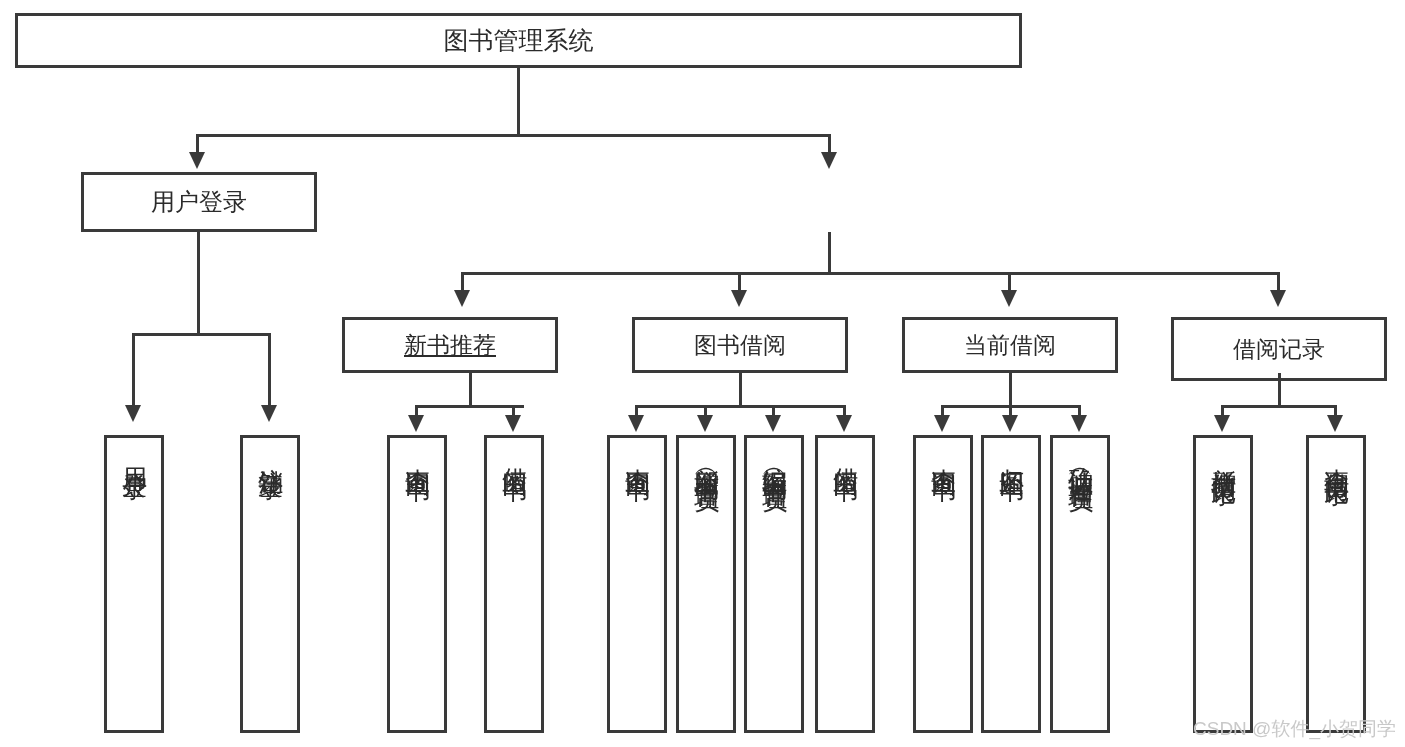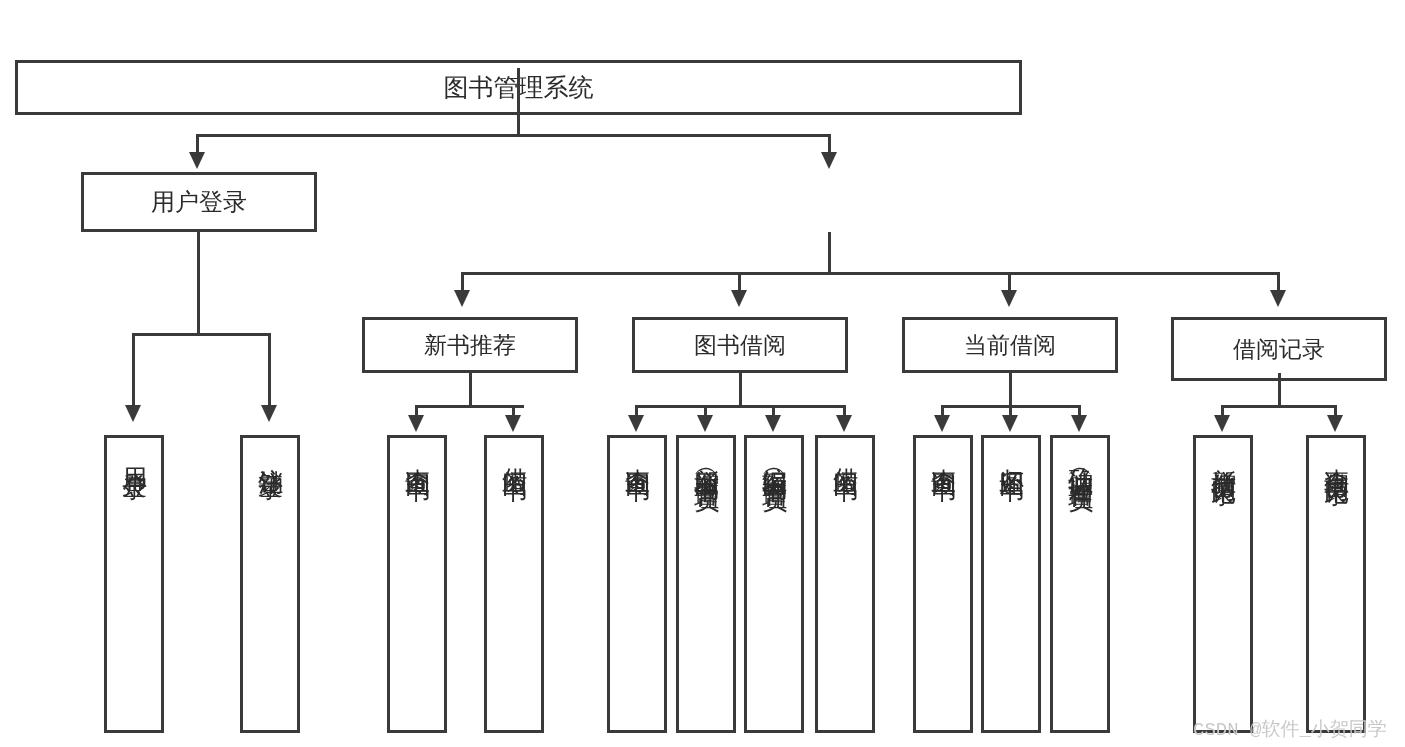--- a/index.html
+++ b/index.html
@@ -69,31 +69,31 @@
     border-left: 8px solid transparent;
     border-right: 8px solid transparent;
     border-top: 17px solid #3a3a3a;
   }
 
   
   #watermark {
     position: absolute;
     color: #c9c9c9;
     font-size: 19px;
-    font-family: Liberation Mono, monospace;
+    font-family: Liberation Sans, sans-serif;
     white-space: nowrap;
     pointer-events: none;
   }
 </style>
 </head>
 <body>
 
 <div id="canvas">
 
-  <div class="node root" style="left:15px; top:13px; width:1007px; height:55px;margin-top:47px;">
+  <div class="node root" style="left:15px; top:13px; width:1007px; height:55px;">
     <span class="label">图书管理系统</span>
   </div>
 
   <div class="vline" style="left:517px; top:68px; width:3px; height:68px;"></div>
 
   <div class="hline" style="left:197px; top:134px; width:634px; height:3px;"></div>
 
   <div class="vline" style="left:196px; top:134px; width:3px; height:20px;"></div>
   <div class="arrow" style="left:189px; top:152px;"></div>
   <div class="vline" style="left:828px; top:134px; width:3px; height:20px;"></div>
@@ -119,21 +119,21 @@
 
   <div class="vline" style="left:738px; top:272px; width:3px; height:20px;"></div>
   <div class="arrow" style="left:731px; top:290px;"></div>
 
   <div class="vline" style="left:1008px; top:272px; width:3px; height:20px;"></div>
   <div class="arrow" style="left:1001px; top:290px;"></div>
 
   <div class="vline" style="left:1277px; top:272px; width:3px; height:20px;"></div>
   <div class="arrow" style="left:1270px; top:290px;"></div>
 
-  <div class="node lvl2" style="left:362px; top:317px; width:216px; height:56px;">
+  <div class="node lvl2" style="left:342px; top:317px; width:216px; height:56px;text-decoration:underline;">
     <span class="label">新书推荐</span>
   </div>
   <div class="node lvl2" style="left:632px; top:317px; width:216px; height:56px;">
     <span class="label">图书借阅</span>
   </div>
   <div class="node lvl2" style="left:902px; top:317px; width:216px; height:56px;">
     <span class="label">当前借阅</span>
   </div>
   <div class="node lvl2" style="left:1171px; top:317px; width:216px; height:64px;">
     <span class="label">借阅记录</span>

